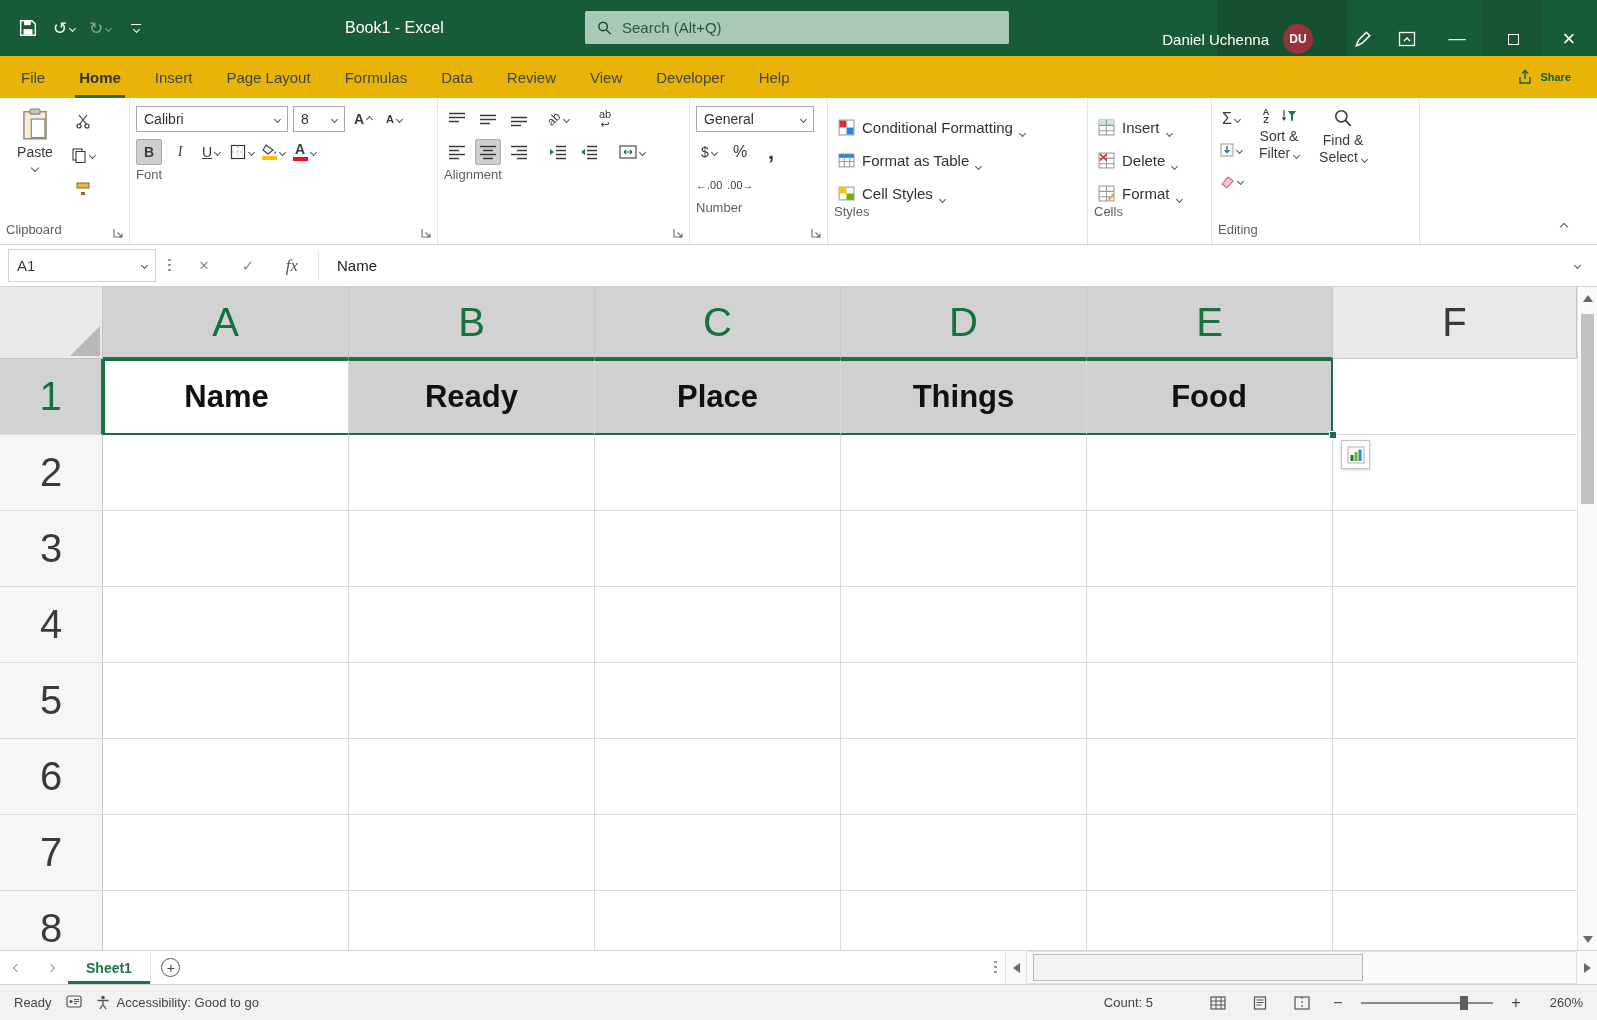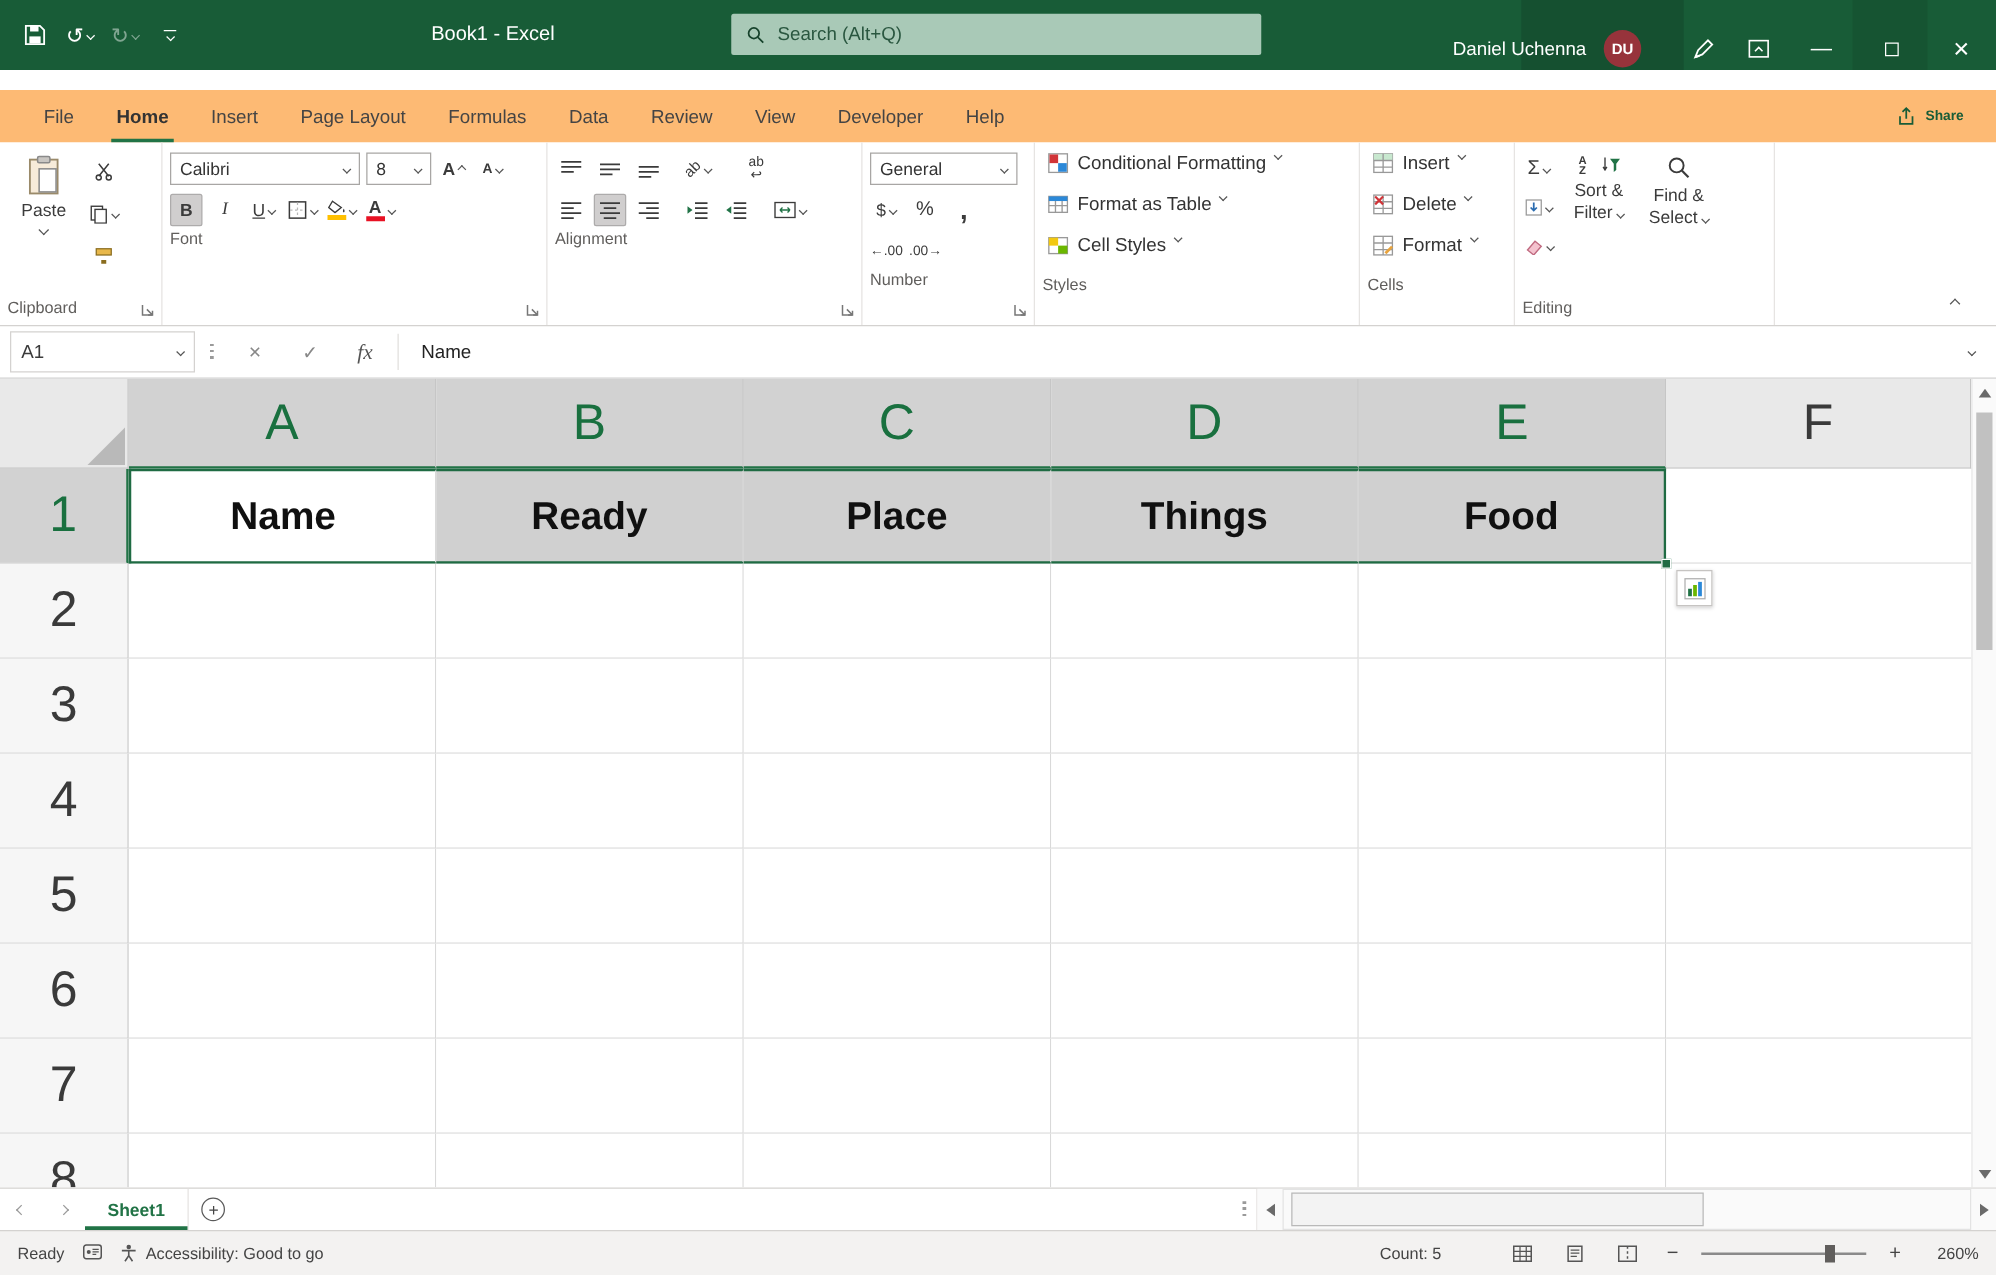--- a/index.html
+++ b/index.html
@@ -26,21 +26,21 @@
   .searchbox { position:absolute; left:585px; top:11px; width:424px; height:33px; background:#A9C9B7; border-radius:2px; display:flex; align-items:center; padding:0 12px; gap:10px; }
   .searchbox input { border:none; background:transparent; outline:none; font-size:15px; color:#16422B; width:100%; font-family:"Liberation Sans",sans-serif; }
   .searchbox input::placeholder { color:#2A5740; opacity:1; }
   .tb-right { position:absolute; right:0; top:0; height:56px; display:flex; align-items:center;margin-top:11px; }
   .username { font-size:15px; margin-right:14px; }
   .avatar { width:30px; height:30px; border-radius:50%; background:#97333B; color:#fff; font-size:12px; font-weight:bold; display:flex; align-items:center; justify-content:center; margin-right:28px; }
   .winbtn { width:56px; height:56px; display:flex; align-items:center; justify-content:center; font-size:17px; color:#fff; }
   .maxbox { width:11px; height:11px; border:1.4px solid #fff; }
 
   
-  .menubar { flex:0 0 42px; background:#fdba74; display:flex; align-items:stretch; padding-left:18px; position:relative;margin-top:16px; }
+  .menubar { flex:0 0 42px; background:#eab308; display:flex; align-items:stretch; padding-left:4px; position:relative; }
   .mtab { padding:0 17px; display:flex; align-items:center; font-size:15px; color:#444; position:relative; }
   .mtab.active span { font-weight:bold; color:#333; }
   .mtab.active::after { content:""; position:absolute; left:13px; right:13px; bottom:0; height:3px; background:#217346; }
   .share { position:absolute; right:26px; top:0; height:42px; display:flex; align-items:center; gap:7px; color:#185C37; font-size:11px; font-weight:bold; }
 
   
   .ribbon { flex:0 0 147px; background:#fff; border-bottom:1px solid #D4D2D0; display:flex; position:relative; }
   .rgroup { display:flex; flex-direction:column; position:relative; padding:8px 6px 0; border-right:1px solid #E6E4E2; }
   .rg-body { flex:1; display:flex; gap:6px; align-items:flex-start; }
   .rg-label { height:24px; font-size:13px; color:#605E5C; text-align:left; line-height:20px; }
@@ -49,21 +49,21 @@
 
   .col { display:flex; flex-direction:column; gap:7px; }
   .rrow { display:flex; align-items:center; gap:5px; }
   .ib { min-width:26px; height:26px; display:inline-flex; align-items:center; justify-content:center; gap:3px; font-size:14px; color:#3b3b3b; border-radius:2px; }
   .ib.active { background:#D0CECE; border:1px solid #ADABAB; }
   .combo { height:26px; border:1px solid #A8A6A4; background:#fff; display:flex; align-items:center; padding:0 7px; font-size:14px; gap:8px; color:#333; }
   .combo span { flex:1; }
   .bigbtn { width:58px; display:flex; flex-direction:column; align-items:center; gap:4px; padding-top:2px; font-size:14px; color:#3b3b3b; }
   .bigbtn .lbl { text-align:center; line-height:17px; }
   .minicol { display:flex; flex-direction:column; gap:8px; padding-top:2px; }
-  .srow { display:flex; align-items:flex-start; gap:7px; height:30px; font-size:15px; color:#333; padding:0 4px; }
+  .srow { display:flex; align-items:flex-end; gap:7px; height:30px; font-size:15px; color:#333; padding:0 4px; }
   .srow .txt { white-space:nowrap; }
   .letterA { font-weight:bold; font-size:14px; line-height:13px; }
   .colorbar { width:15px; height:4px; margin-top:1px; }
   .stackicon { display:flex; flex-direction:column; align-items:center; justify-content:center; }
   .rot { display:inline-block; transform:rotate(-45deg); font-size:12px; color:#3b3b3b; }
   .dec { font-size:11px; letter-spacing:0; }
   .azl { width:9px; font-size:9px; line-height:8px; font-weight:bold; display:inline-block; text-align:center; color:#3b3b3b; }
 
   
   .fbar { flex:0 0 42px; background:#fff; border-bottom:1px solid #CFCFCF; display:flex; align-items:stretch; }

